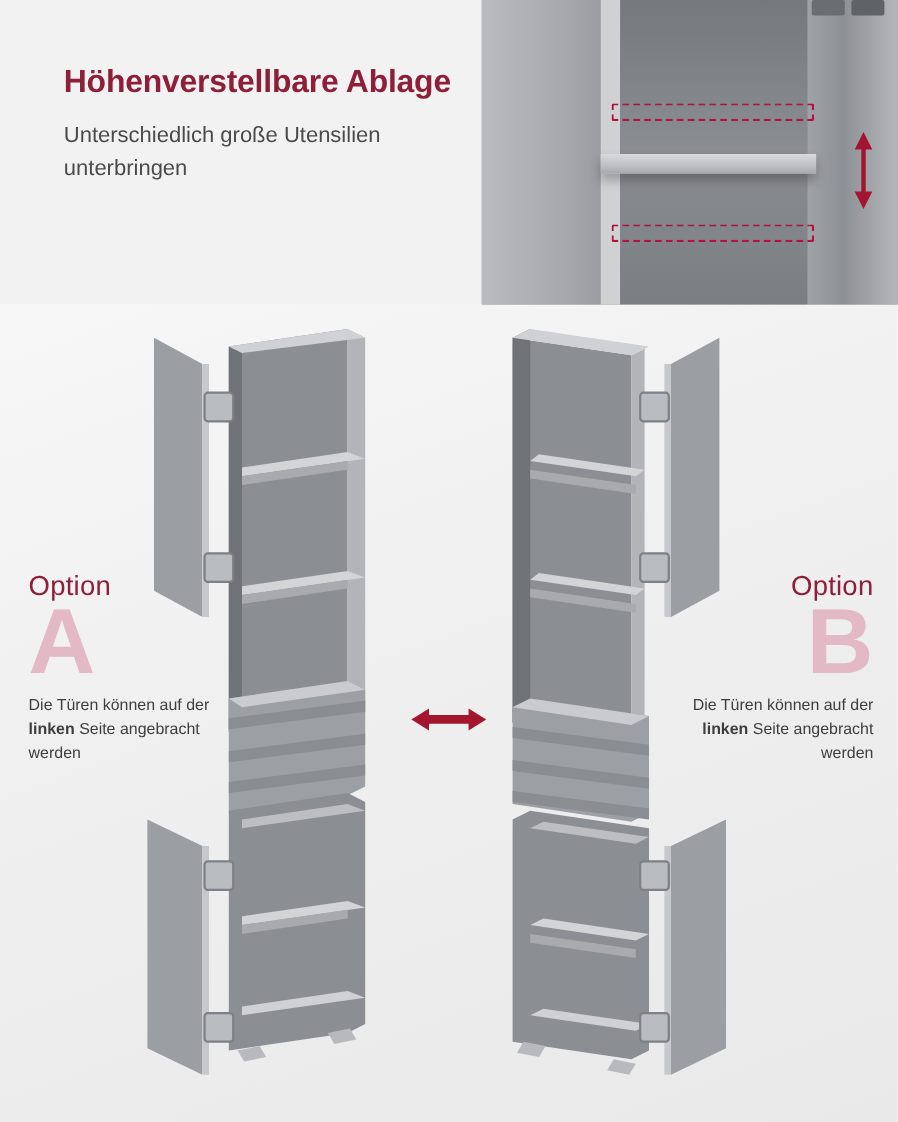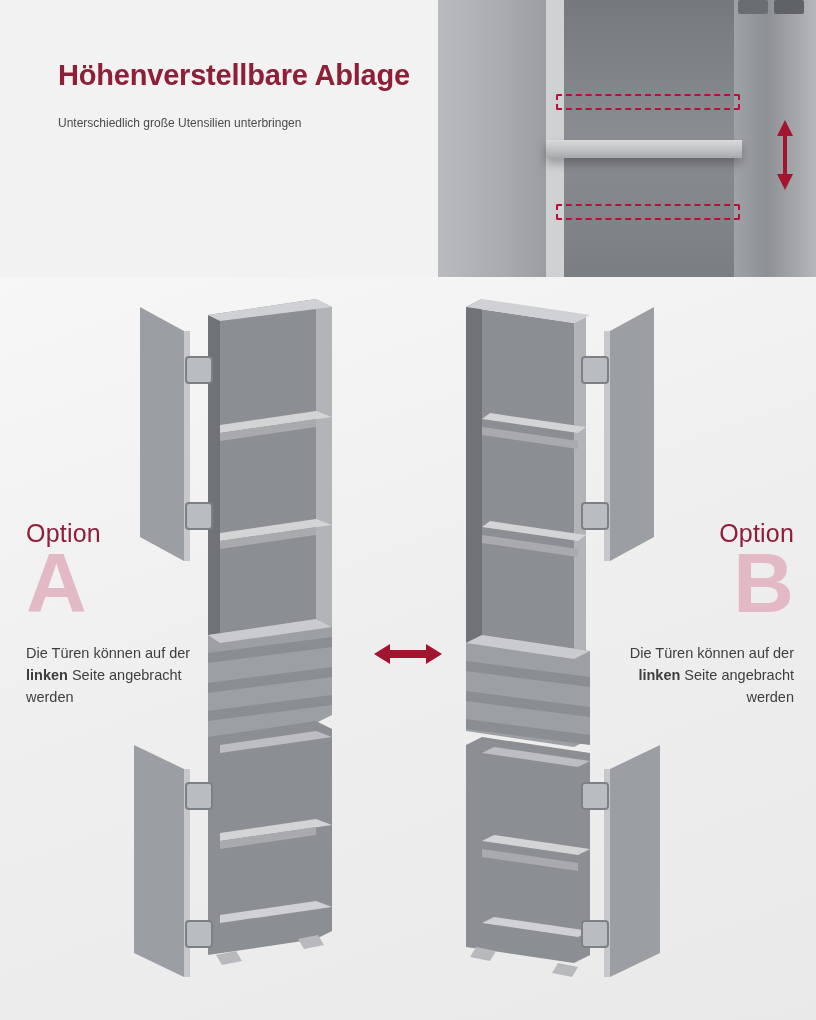--- a/index.html
+++ b/index.html
@@ -18,21 +18,21 @@
   }
   .top-text{
     position:absolute;left:58px;top:56px;width:380px;
   }
   .headline{
     font-size:29px;line-height:38px;color:#8e1f38;font-weight:600;
     letter-spacing:-0.2px;
   }
   .subline{
     margin-top:14px;
-    font-size:12px;line-height:30px;color:#4a4a4a;font-weight:400;
+    font-size:20px;line-height:30px;color:#4a4a4a;font-weight:400;
   }
 
   
   .photo{
     position:absolute;left:438px;top:0;width:378px;height:277px;
     background:#6f7276;
     overflow:hidden;
   }
   .photo .wall-left{
     position:absolute;left:0;top:0;width:108px;height:277px;
@@ -86,21 +86,21 @@
 
   .option-block{position:absolute;}
   .option-label{
     font-size:25px;color:#8e1f38;font-weight:400;letter-spacing:0.2px;
   }
   .option-letter{
     font-size:84px;line-height:74px;color:#e2b9c4;font-weight:600;
     margin-top:-2px;
   }
   .option-desc{
-    font-size:14.5px;line-height:22px;color:#3e3e3e;margin-top:22px;
+    font-size:14.5px;line-height:22px;color:#3e3e3e;margin-top:10px;
   }
   .option-desc b{font-weight:700;}
 
   .blk-a{left:26px;top:242px;width:180px;text-align:left;}
   .blk-b{left:612px;top:242px;width:182px;text-align:right;}
 
   .swap-arrow{
     position:absolute;left:372px;top:363px;width:72px;height:28px;
   }
 

